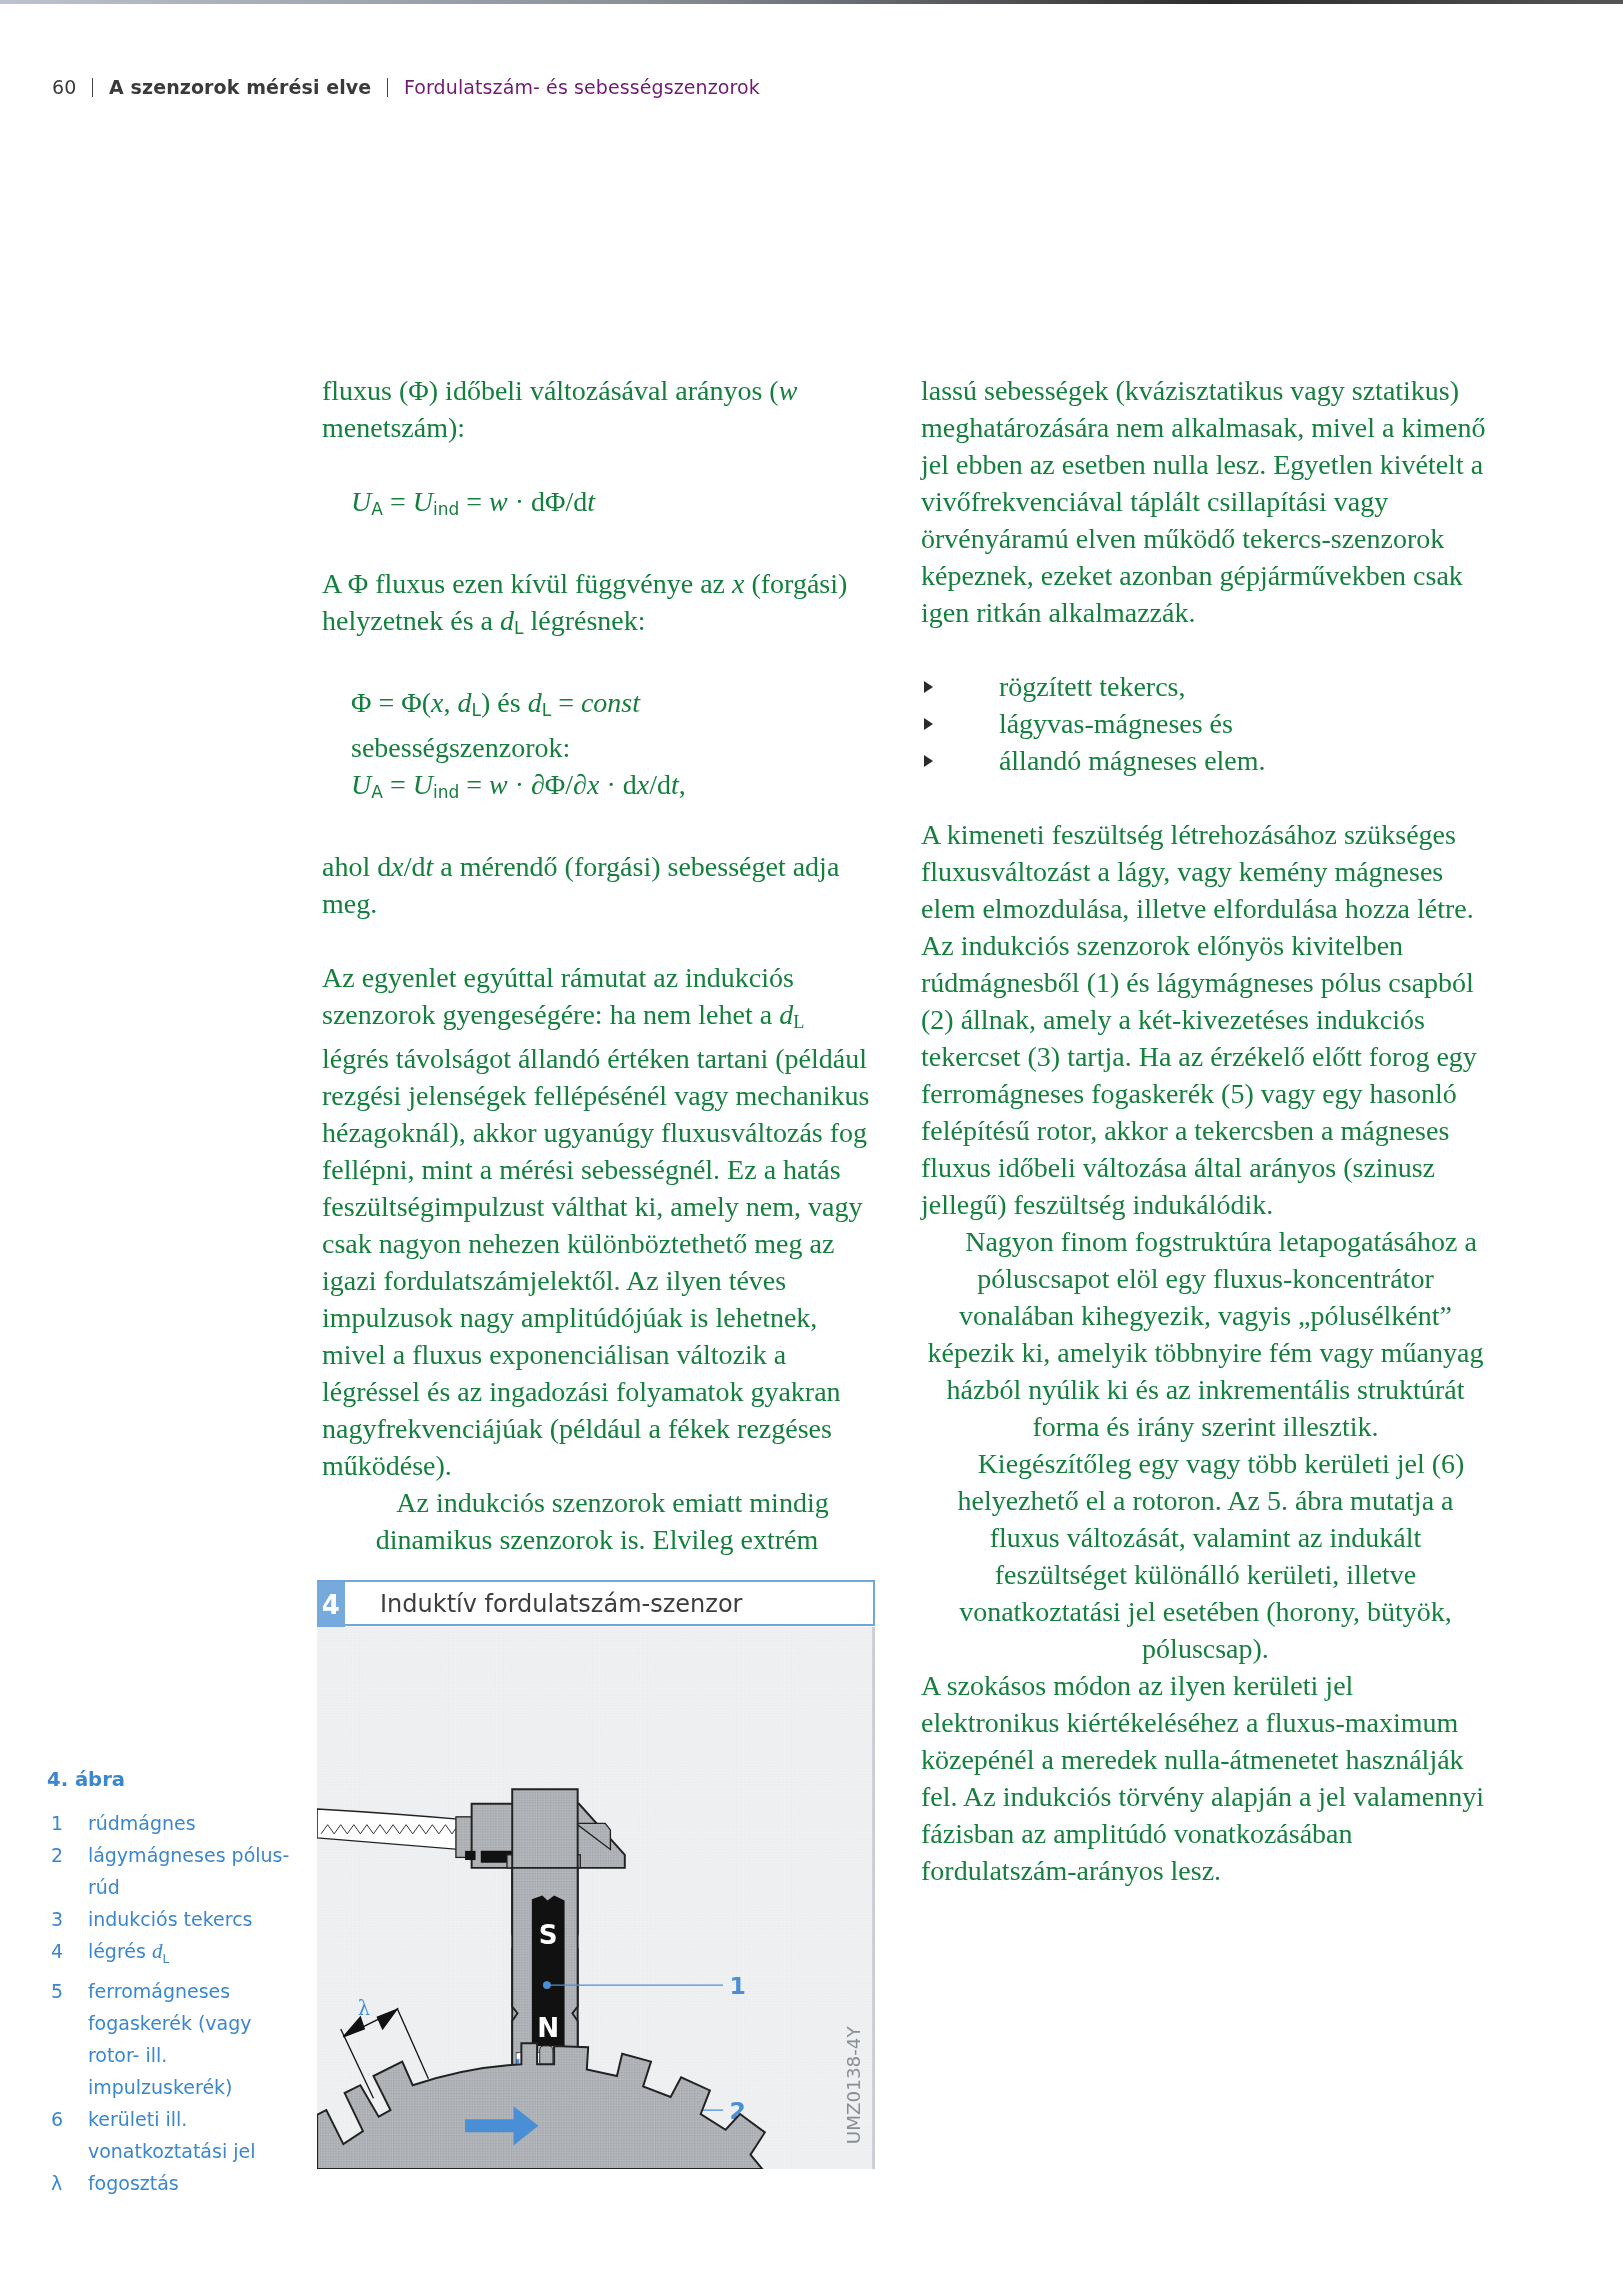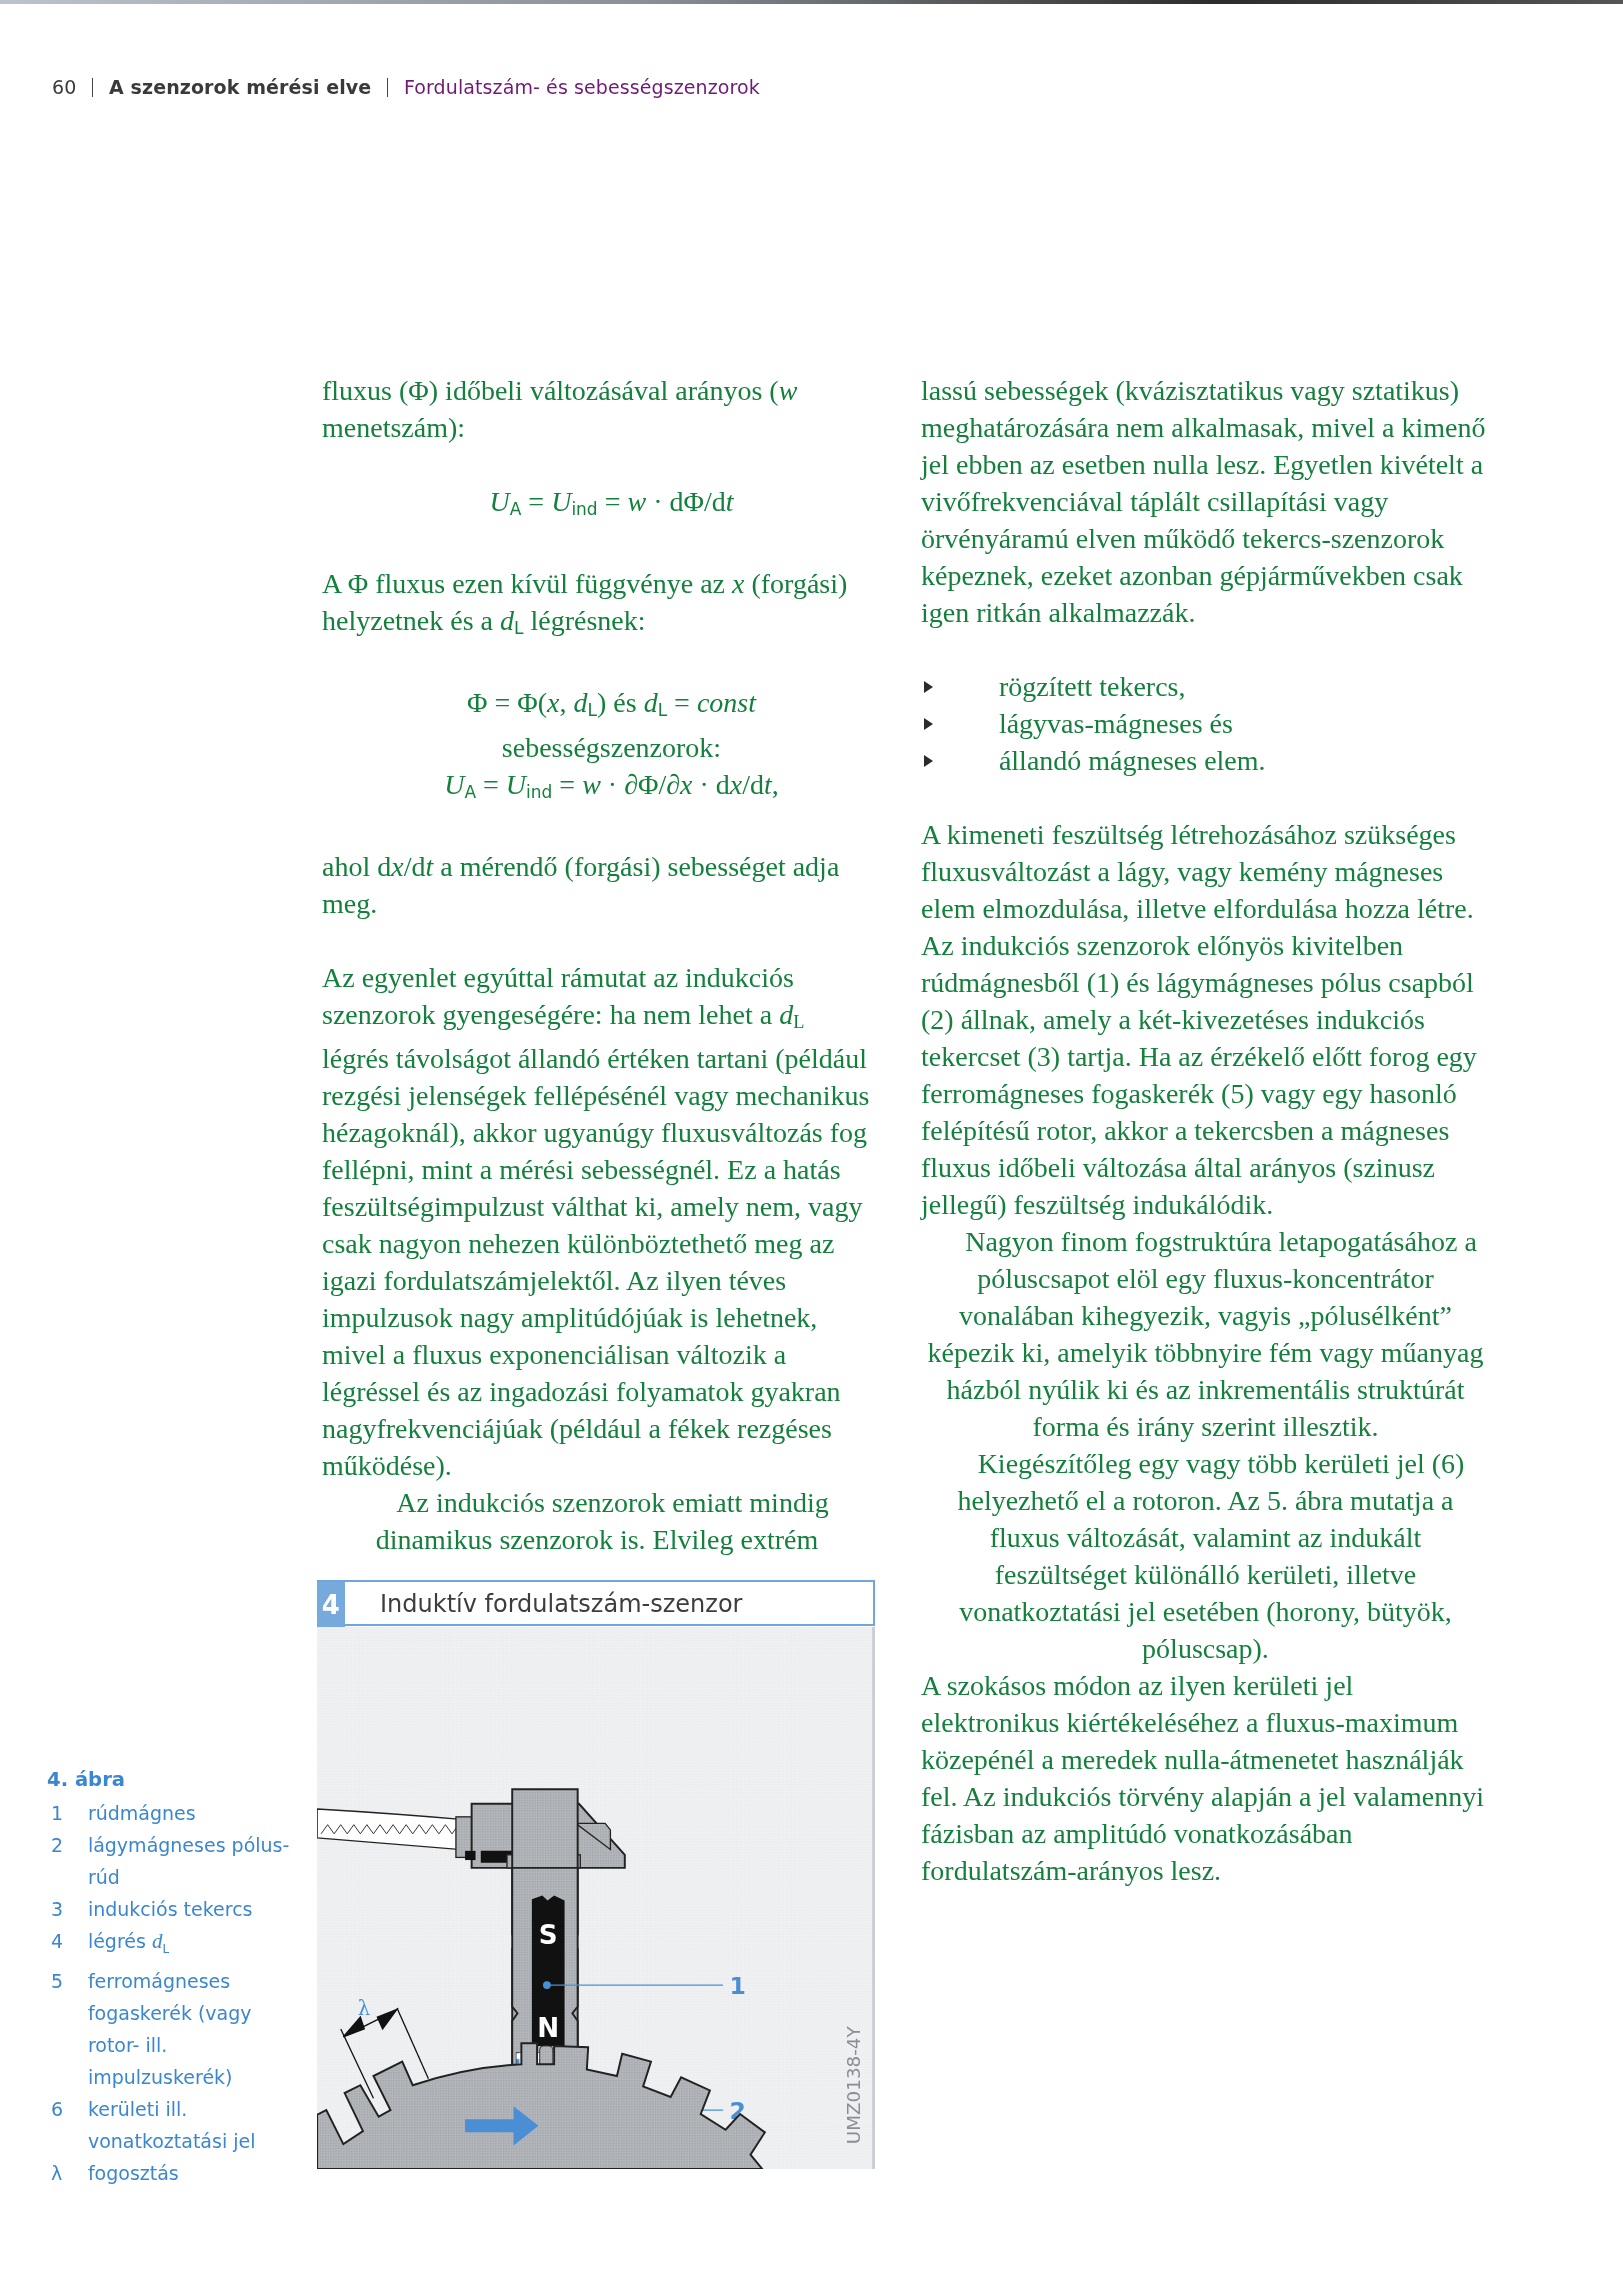--- a/index.html
+++ b/index.html
@@ -21,32 +21,32 @@
     margin: 0 15.7px; vertical-align: -3.3px; }
   .running-header .sec { font-weight: normal; color: #701a75; }
 
   
   .col { position: absolute; font-size: 28px; line-height: 37px; color: #15803d; }
   .col-left { left: 322px; top: 372px; width: 550px; }
   .col-right { left: 921px; top: 372px; width: 569px; }
   .col p { margin: 0; }
   .gap { height: 37px; }
   .indent { text-indent: 31px; text-align: center; }
-  .formula { padding-left: 29px; text-align: center; }
+  .formula { padding-left: 29px; }
   .it { font-style: italic; }
   sub.sans { font-family: "DejaVu Sans", "Liberation Sans", sans-serif; font-size: 17px; font-style: normal; vertical-align: -3.9px; }
   sub.ser { font-size: 18.3px; vertical-align: -3.9px; }
   .bullet { display: flex; align-items: baseline; gap: 48px; }
   .bullet .tri { width: 0; height: 0; border-top: 6.5px solid transparent; border-bottom: 6.5px solid transparent;
     border-left: 9.8px solid #2b2b2b; margin-right: 18.3px; margin-left: 2.6px; position: relative; top: -2.6px; }
 
   
   .legend { position: absolute; left: 47px; top: 1764px; width: 249px;
     font-family: "DejaVu Sans", "Liberation Sans", sans-serif; color: #3a86cf; font-size: 19px; line-height: 32px; }
-  .legend .title { font-weight: bold; font-size: 19.6px; margin-bottom: 1px; }
+  .legend .title { font-weight: bold; font-size: 19.6px; margin-bottom: 11px; }
   .legend .row { display: flex; }
   .legend .num { width: 37px; flex: none; padding-left: 3.9px; }
   .legend .txt { flex: 1; }
   .legend .dl { font-family: "Liberation Serif", serif; font-style: italic; font-size: 21px; }
   .legend .dl sub { font-family: "DejaVu Sans", sans-serif; font-style: normal; font-size: 11.8px; }
 
   
   .figure { position: absolute; left: 317px; top: 1580px; width: 558px; height: 589px; }
   .fig-header { position: absolute; left: 0; top: 0; width: 558px; height: 46px;
     border: 2.6px solid #6fa6de; border-left: none; box-sizing: border-box; background: #fff; }

